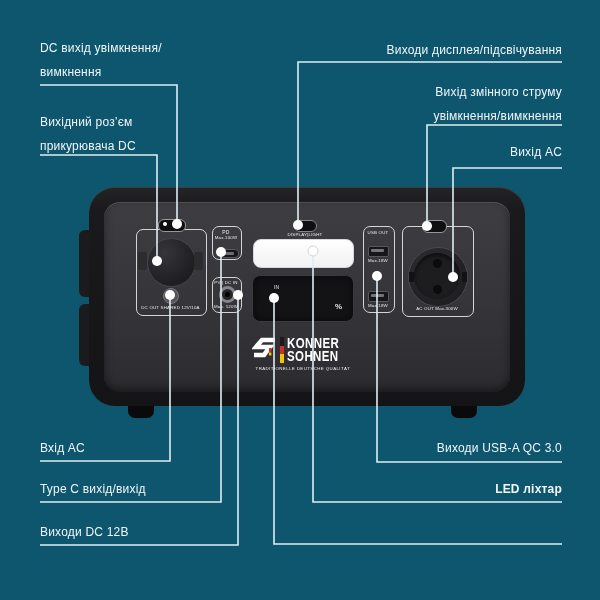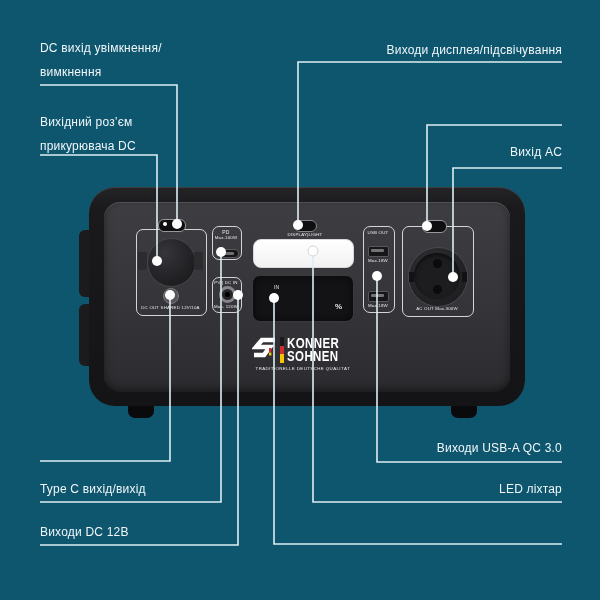--- a/index.html
+++ b/index.html
@@ -189,29 +189,36 @@
     <div>DC вихід увімкнення/</div>
     <div>вимкнення</div>
   </div>
   <div class="callout" style="left:40px;top:110px;">
     <div>Вихідний роз’єм</div>
     <div>прикурювача DC</div>
   </div>
   <div class="callout right" style="right:38px;top:38px;">
     <div>Виходи дисплея/підсвічування</div>
   </div>
+  <div class="callout right" style="right:38px;top:80px;">
+    <div>Вихід змінного струму</div>
+    <div>увімкнення/вимкнення</div>
+  </div>
   <div class="callout right" style="right:38px;top:140px;margin-left:40px;">
     <div>Вихід AC</div>
   </div>
+  <div class="callout" style="left:40px;top:436px;">
+    <div>Вхід AC</div>
+  </div>
   <div class="callout" style="left:40px;top:477px;">
     <div>Type C вихід/вихід</div>
   </div>
   <div class="callout" style="left:40px;top:520px;">
     <div>Виходи DC 12В</div>
   </div>
   <div class="callout right" style="right:38px;top:436px;">
     <div>Виходи USB-A QC 3.0</div>
   </div>
-  <div class="callout right" style="right:38px;top:477px;">
+  <div class="callout right" style="right:38px;top:477px;font-weight:bold;">
     <div>LED ліхтар</div>
   </div>
 
 </div>
 
 </body></html>

